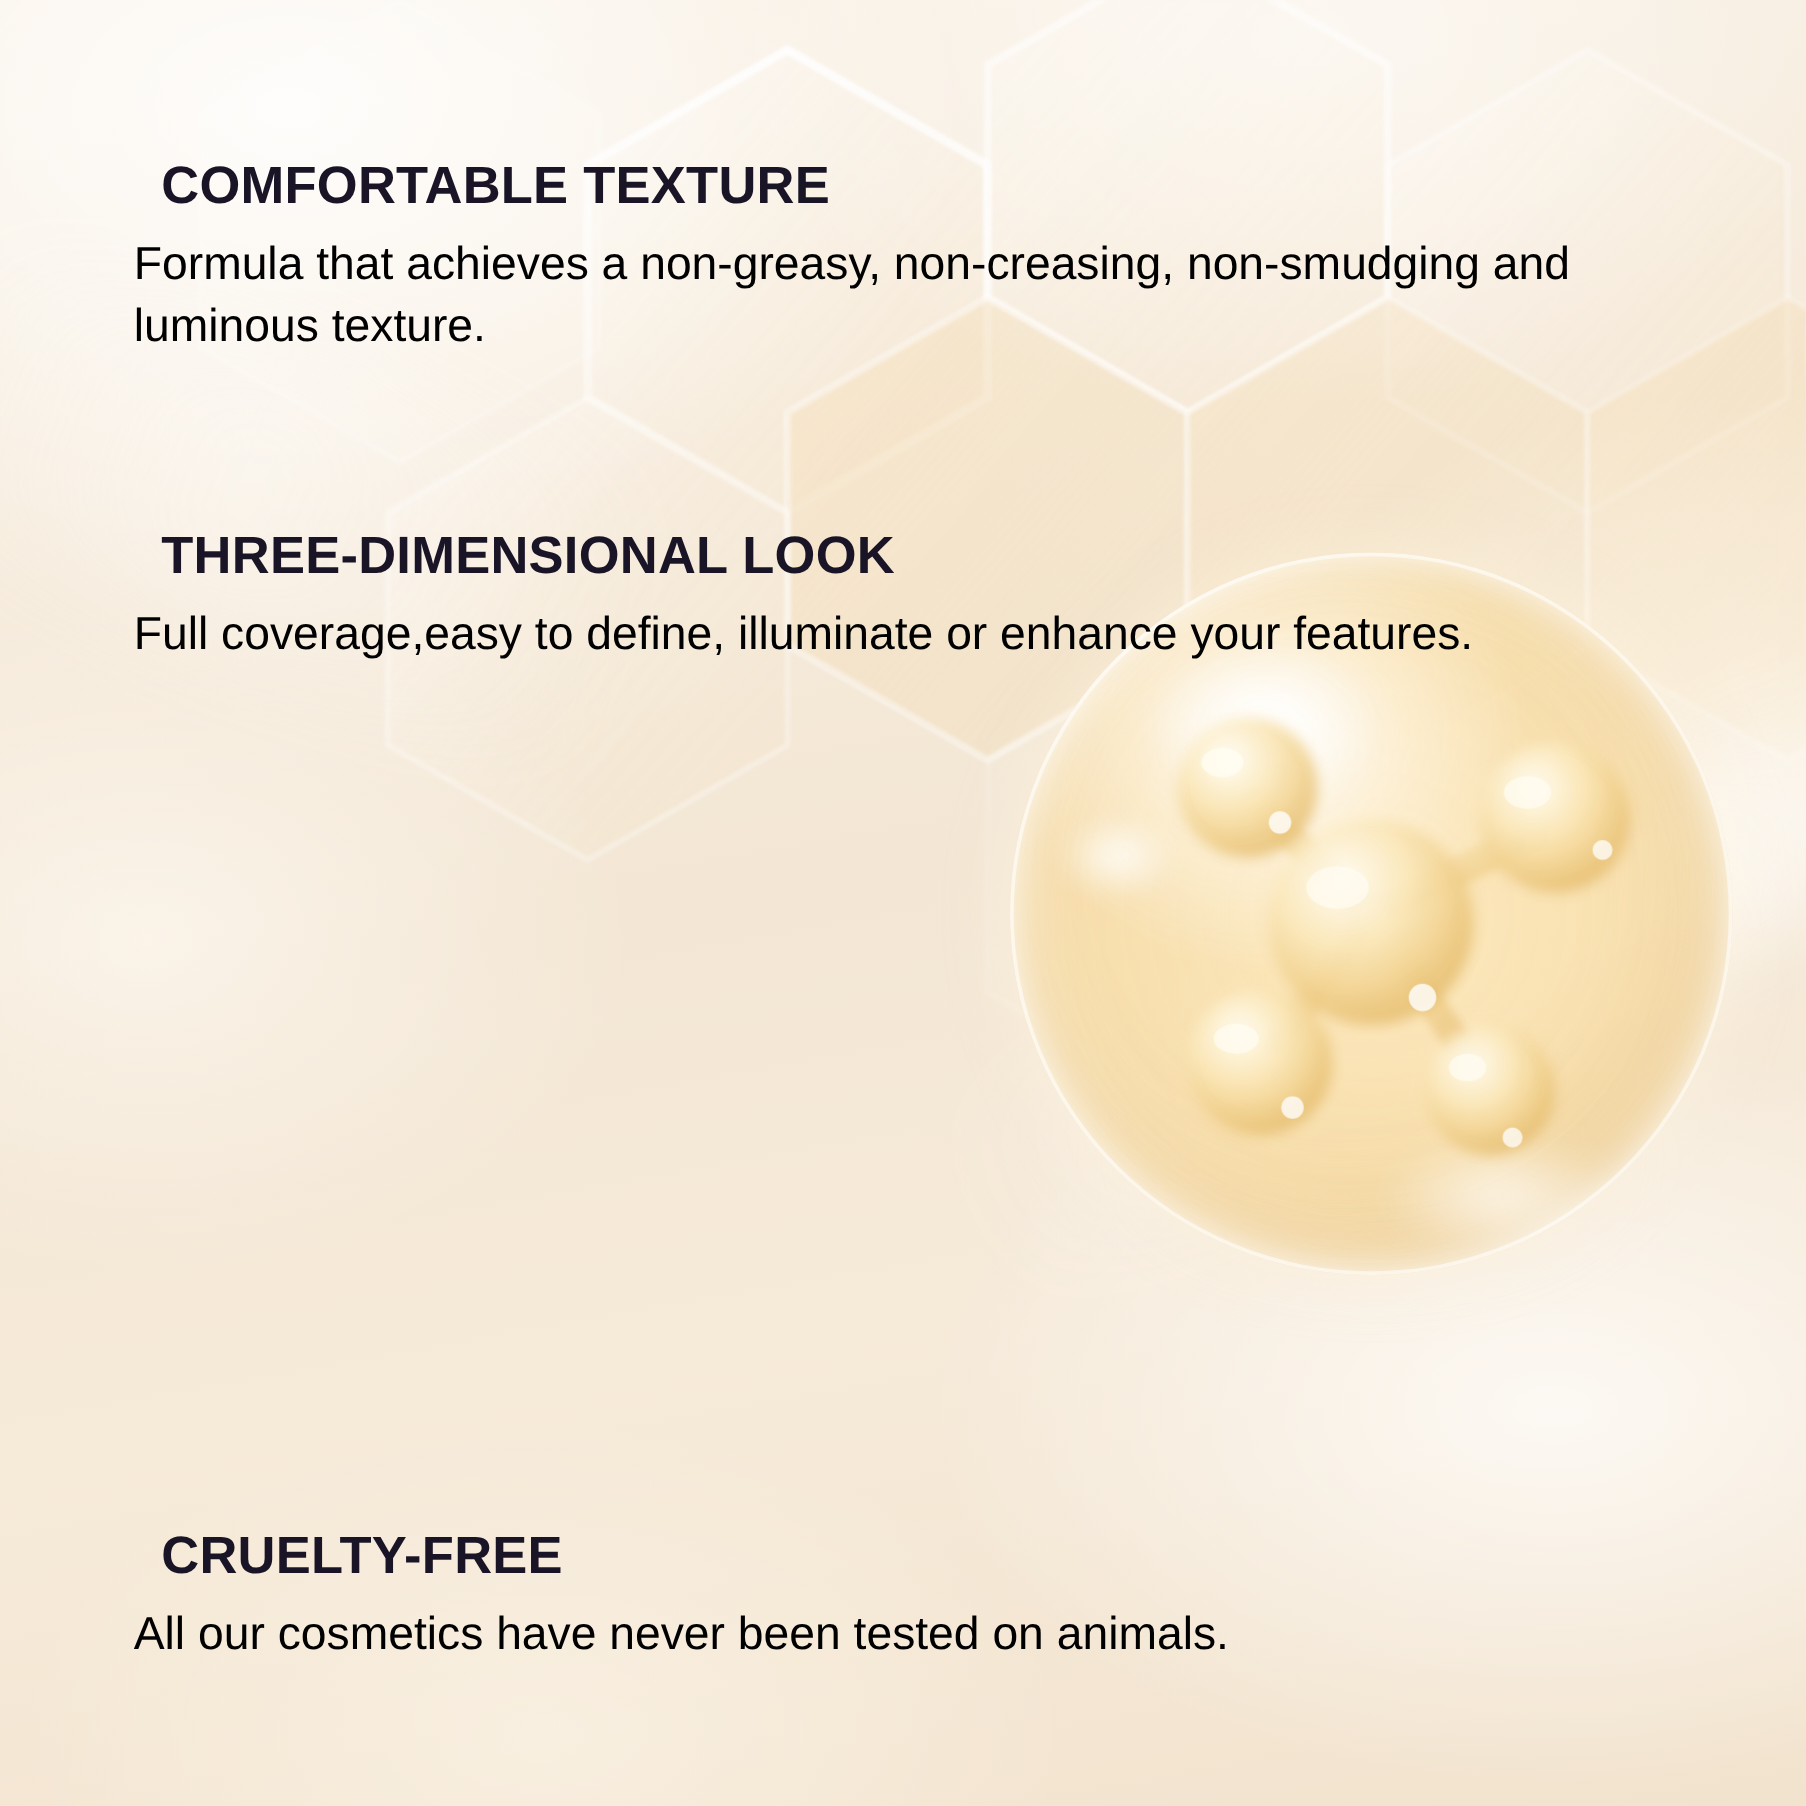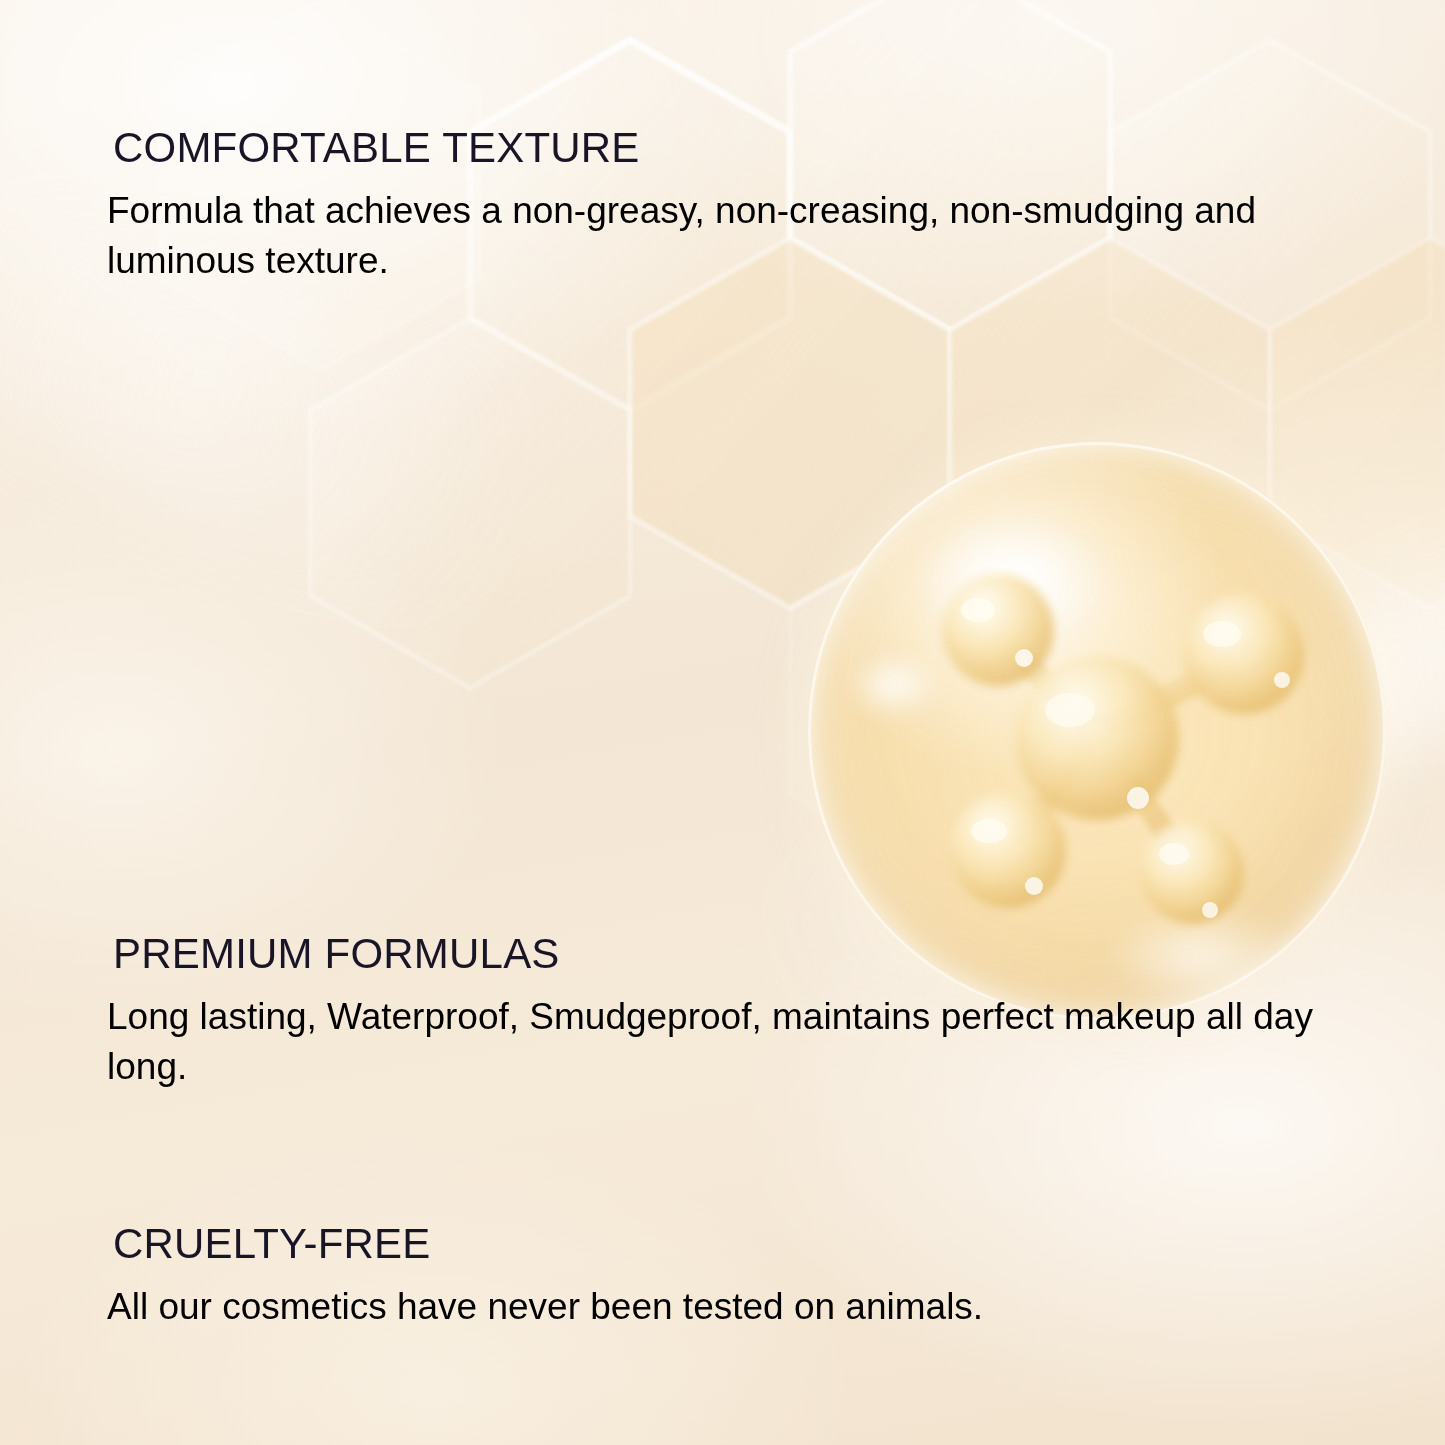--- a/index.html
+++ b/index.html
@@ -134,23 +134,23 @@
     position: absolute;
     inset: 0;
     padding: 0;
   }
   .feature {
     position: absolute;
     left: 107px;
     right: 60px;
   }
   .feature h2 {
-    margin: 0 0 16px 6px;
+    margin: 0 0 16px 22px;
     font-size: 42px;
-    font-weight: 400;
+    font-weight: 700;
     letter-spacing: 0.2px;
     line-height: 1.04;
     color: #191526;
     font-family: "Liberation Sans", "DejaVu Sans", sans-serif;
     font-stretch: condensed;
     white-space: nowrap;
   }
   .feature p {
     margin: 0;
     font-size: 37px;
@@ -278,26 +278,26 @@
     <div class="sphere-rim"></div>
   </div>
 
   <div class="content">
 
     <section class="feature f1">
       <h2>COMFORTABLE TEXTURE</h2>
       <p>Formula that achieves a non-greasy, non-creasing, non-smudging and luminous texture.</p>
     </section>
 
-
-
-    <section class="feature f4">
-      <h2>PREMIUM FORMULAS</h2>
-      <p>Long lasting, Waterproof, Smudgeproof, maintains perfect makeup all day long.</p>
+    <section class="feature f2">
+      <h2>THREE-DIMENSIONAL LOOK</h2>
+      <p>Full coverage,easy to define, illuminate or enhance your features.</p>
     </section>
+
+
 
     <section class="feature f5">
       <h2>CRUELTY-FREE</h2>
       <p>All our cosmetics have never been tested on animals.</p>
     </section>
 
   </div>
 </div>
 
 </body></html>

